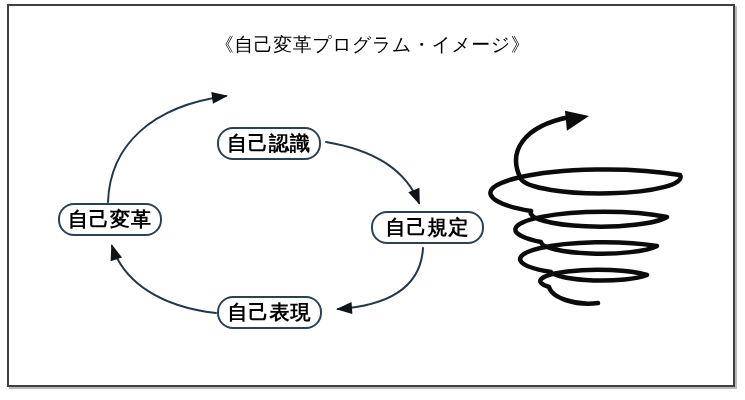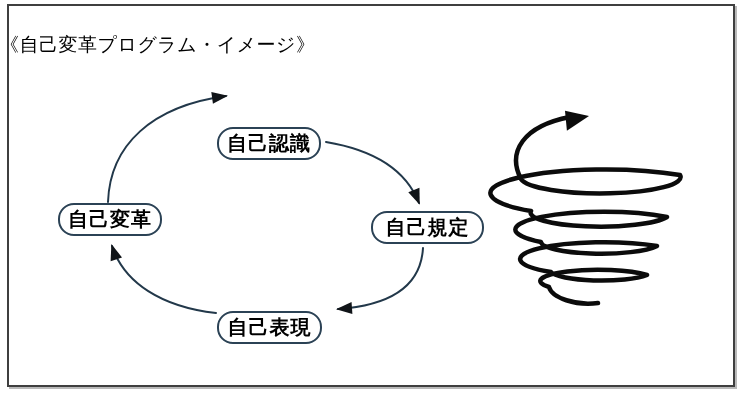--- a/index.html
+++ b/index.html
@@ -6,34 +6,34 @@
   .canvas {
     position:relative; width:745px; height:400px; background:#ffffff;
     font-family:"Liberation Sans", sans-serif; overflow:hidden;
   }
   .frame {
     position:absolute; left:7px; top:4px; width:728px; height:383px;
     box-sizing:border-box; border:2px solid #3f3f3f; background:#ffffff;
     box-shadow:2px 2px 0 #b9b9b9;
   }
   .title {
-    position:absolute; left:0; right:0; top:32px; text-align:left;
+    position:absolute; left:0; right:0; top:32px; text-align:center;
     font-size:19px; font-weight:500; color:#000; letter-spacing:0.5px;
   }
   .layer { position:absolute; left:0; top:0; }
   .node {
     position:absolute; box-sizing:border-box; height:33px;
     background:#ffffff; border:2px solid #2b4255; border-radius:16px;
     display:flex; align-items:center; justify-content:center;
     font-size:20px; font-weight:700; color:#000; z-index:2;
     letter-spacing:1px;
   }
   .n-awareness      { left:217px; top:127px; width:104px; }
   .n-definition     { left:371px; top:211px; width:113px; }
-  .n-expression     { left:217px; top:296px; width:105px;margin-top:15px; }
+  .n-expression     { left:217px; top:296px; width:105px; }
   .n-transformation { left:58px;  top:203px; width:104px;justify-content:center; }
 </style>
 </head>
 <body>
 
 <div class="canvas">
 
   <div class="frame"></div>
 
   <div class="title">《自己変革プログラム・イメージ》</div>

